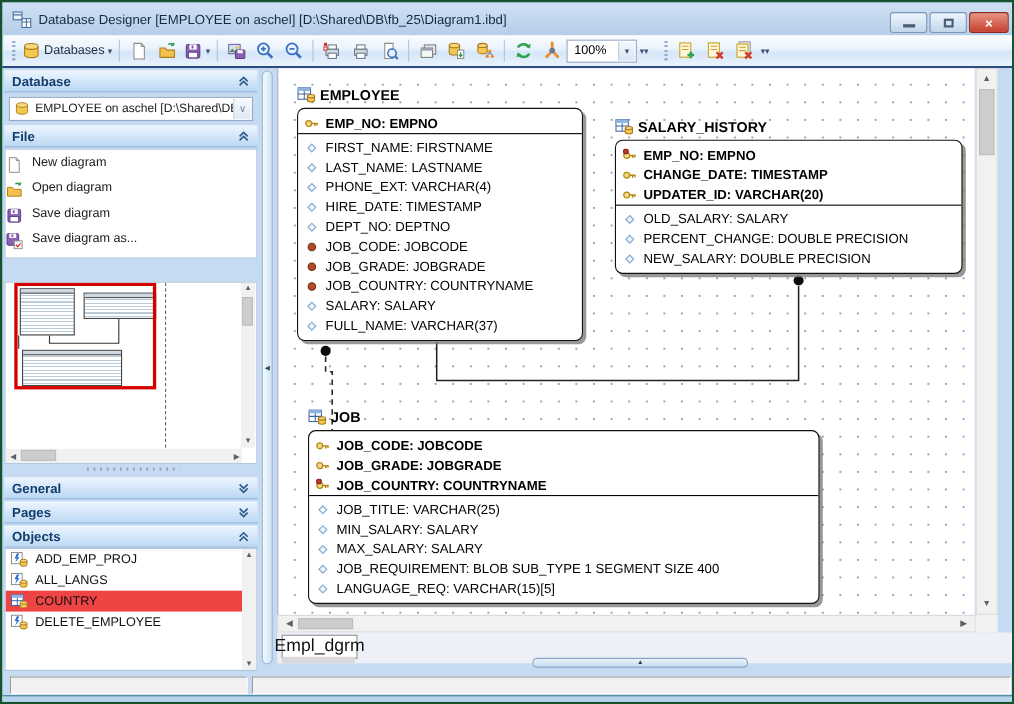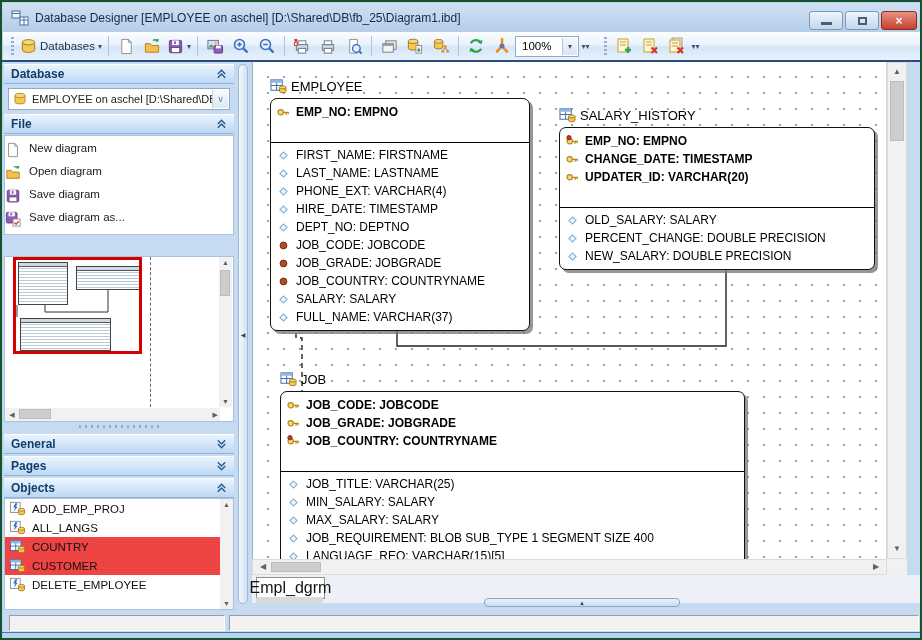--- a/index.html
+++ b/index.html
@@ -70,23 +70,23 @@
   .vsplit{position:absolute;left:231px;top:0;width:19px;height:548px}
   .pill{position:absolute;left:4px;top:2px;width:10px;height:540px;border:1px solid #9fb8d4;border-radius:5px;
     background:linear-gradient(90deg,#f4f9fe,#cfe2f4);display:flex;align-items:center;justify-content:center;color:#33465e;font-size:6px}
 
   
   .cwrap{position:absolute;left:249px;top:0;width:669px;height:552px}
   .canvas{position:absolute;left:0;top:0;width:634px;height:497px;background:#fff;border-left:1px solid #9fb0c0;
     background-image:radial-gradient(circle,#9aa3ad 0.9px,transparent 1.2px);background-size:16px 16px;background-position:7px 7px;overflow:hidden}
   .relsvg{position:absolute;left:0;top:0}
   .tbl{position:absolute}
-  .ttl{display:flex;align-items:center;gap:4px;font-size:13px;font-weight:normal;color:#000;height:20px;margin-bottom:2px}
+  .ttl{display:flex;align-items:center;gap:4px;font-size:13px;font-weight:bold;color:#000;height:20px;margin-bottom:2px}
   .tbox{background:#fff;border:1.4px solid #111;border-radius:7px;box-shadow:3px 3px 0 rgba(125,125,125,.8);overflow:hidden}
-  .pksec{padding:4px 0 21px;border-bottom:1.6px solid #000}
+  .pksec{padding:4px 0 0;border-bottom:1.6px solid #000}
   .fsec{padding:3px 0 4px}
   .trow{height:18px;display:flex;align-items:center;gap:6px;padding:0 8px 0 6px;font-size:12px;white-space:nowrap}
   .pksec .trow{font-weight:bold}
   .fi{display:none;width:13px;height:13px;flex:0 0 13px}
   .ic-key .fi-key,.ic-keyfk .fi-keyfk,.ic-diamond .fi-diamond,.ic-fkdot .fi-fkdot{display:block}
 
   
   .vscroll{position:absolute;left:635px;top:0;width:20px;height:497px;background:#f1f1f1;border:1px solid #dcdcdc}
   .hscroll{position:absolute;left:0;top:497px;width:635px;height:16px;background:#f1f1f1;border:1px solid #dcdcdc}
   .corner{position:absolute;left:635px;top:497px;width:20px;height:16px;background:#f1f1f1}
@@ -459,32 +459,20 @@
                 <rect x="1" y="2" width="12" height="3" fill="#8fb2de"></rect>
       <line x1="1" y1="8" x2="13" y2="8" stroke="#3a66a8"></line>
                 <line x1="7" y1="5" x2="7" y2="13" stroke="#3a66a8"></line>
       <path d="M10,10 v4 a3.5,1.6 0 0 0 7,0 v-4" fill="#f3c950" stroke="#a8761a"></path>
                 <ellipse cx="13.5" cy="10" rx="3.5" ry="1.6" fill="#f7d878" stroke="#a8761a"></ellipse>
     </svg>
 
     <span>COUNTRY</span>
   </div>
 
-  <div class="orow ic-table">
-    <svg class="oi oi-table" viewBox="0 0 18 17">
-      <rect x="1" y="2" width="12" height="11" fill="#fff" stroke="#3a66a8"></rect>
-                <rect x="1" y="2" width="12" height="3" fill="#8fb2de"></rect>
-      <line x1="1" y1="8" x2="13" y2="8" stroke="#3a66a8"></line>
-                <line x1="7" y1="5" x2="7" y2="13" stroke="#3a66a8"></line>
-      <path d="M10,10 v4 a3.5,1.6 0 0 0 7,0 v-4" fill="#f3c950" stroke="#a8761a"></path>
-                <ellipse cx="13.5" cy="10" rx="3.5" ry="1.6" fill="#f7d878" stroke="#a8761a"></ellipse>
-    </svg>
-
-    <span>CUSTOMER</span>
-  </div>
 
   <div class="orow ic-procedure">
 
     <svg class="oi oi-procedure" viewBox="0 0 18 17">
       <rect x="1" y="1.5" width="11" height="11.5" fill="#fff" stroke="#8a8a8a"></rect>
       <path d="M6.5,2.5 L4.2,7.5 h2.2 l-1.6,4.5 4.6,-5.6 h-2.2 l1.8,-3.9 z" fill="#2f6fd0"></path>
       <path d="M10,10 v4 a3.5,1.6 0 0 0 7,0 v-4" fill="#f3c950" stroke="#a8761a"></path>
                 <ellipse cx="13.5" cy="10" rx="3.5" ry="1.6" fill="#f7d878" stroke="#a8761a"></ellipse>
     </svg>
     <span>DELETE_EMPLOYEE</span>

